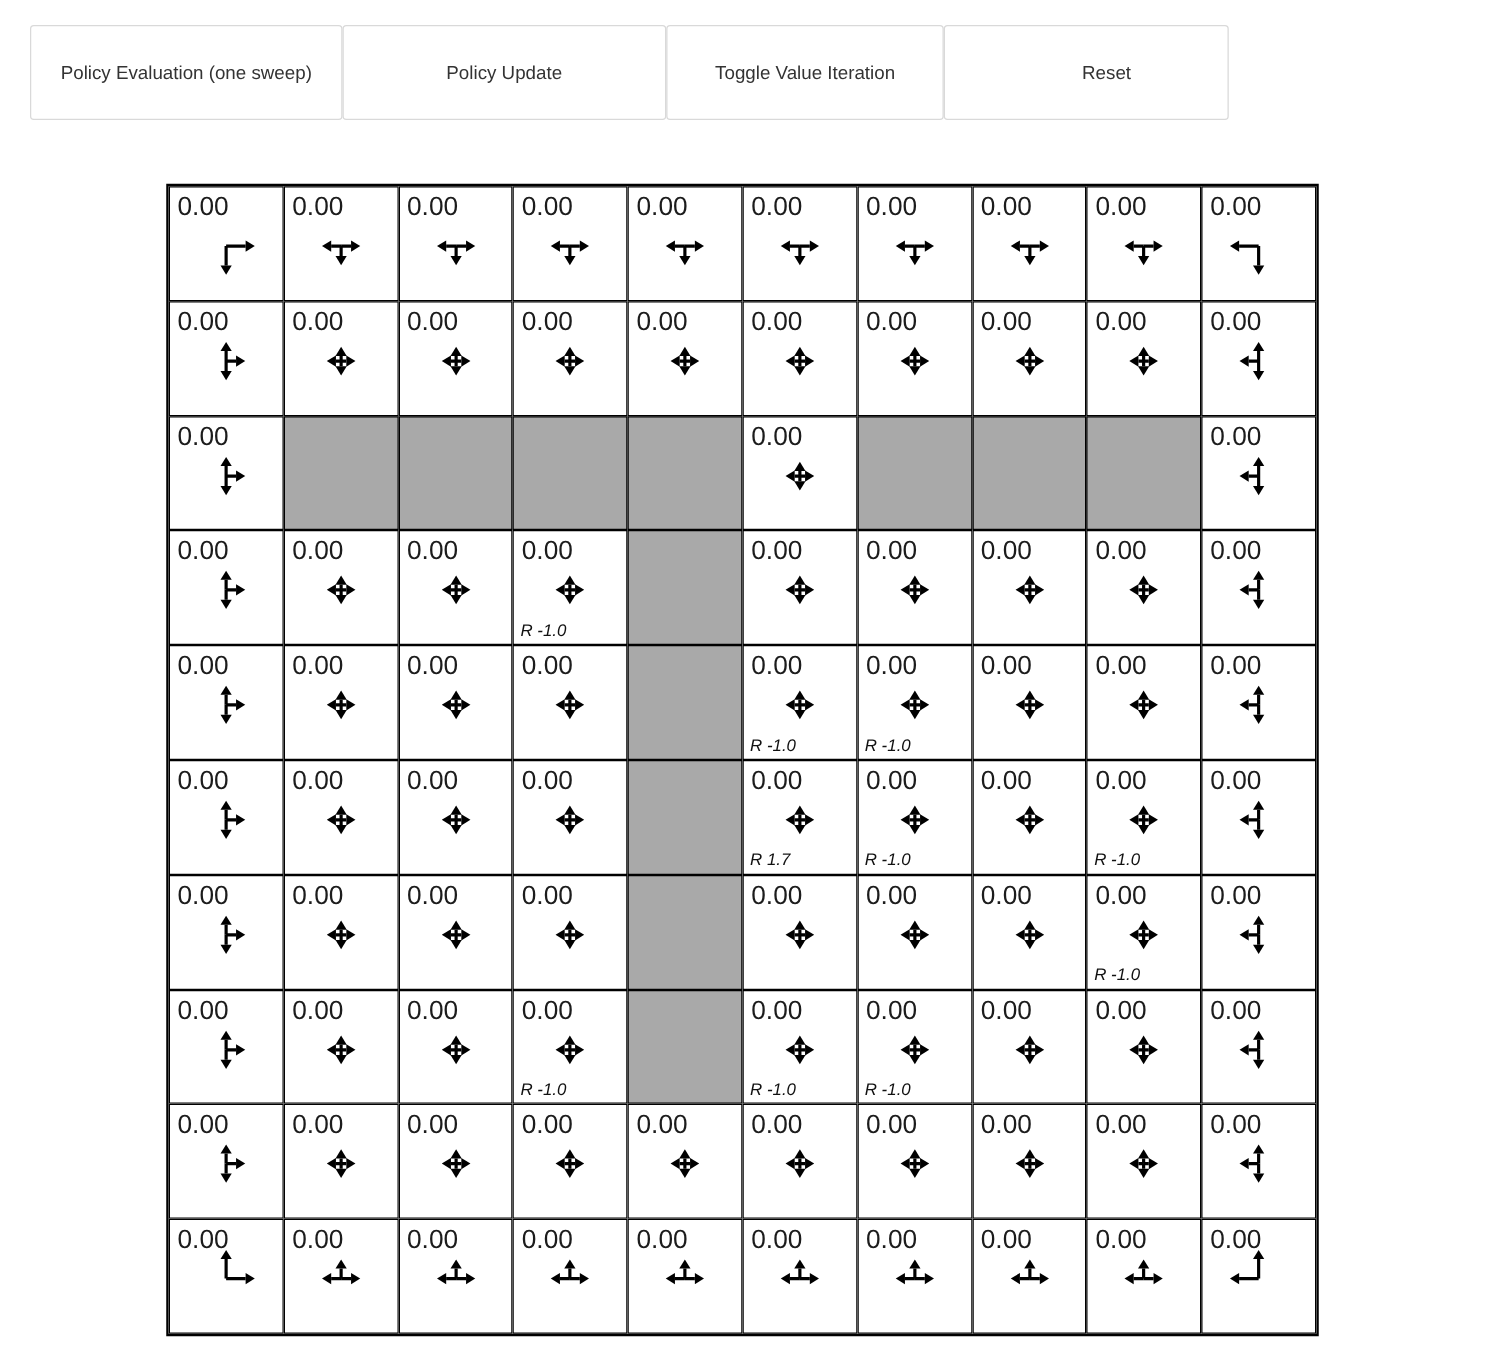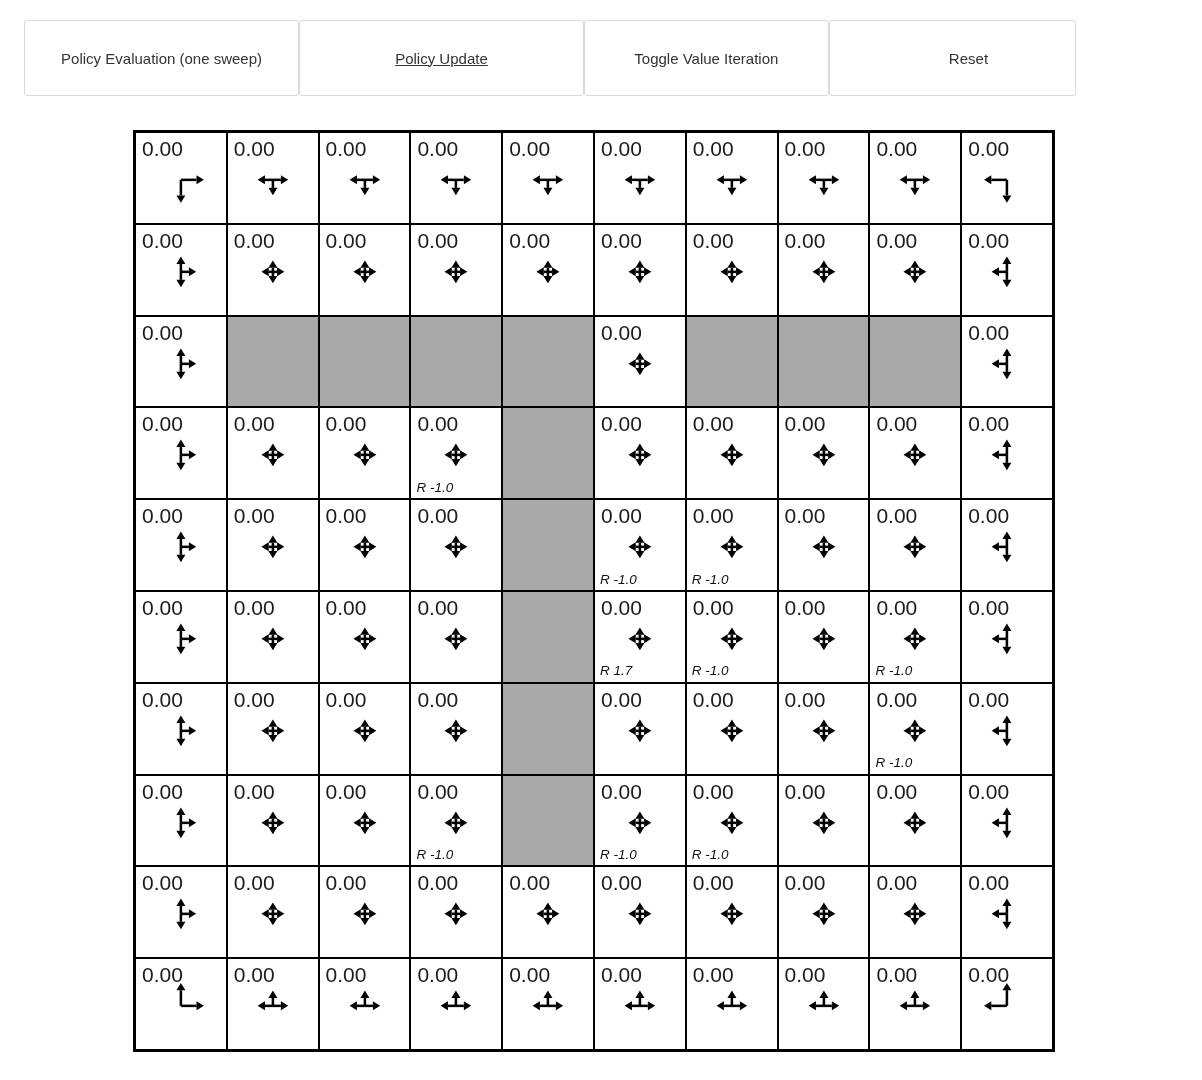--- a/index.html
+++ b/index.html
@@ -1,35 +1,35 @@
 <!DOCTYPE html>
 <html><head>
 <meta charset="utf-8">
 <style>
   html,body{margin:0;padding:0;}
   body{
     width:1202px;height:1080px;background:#ffffff;position:relative;overflow:hidden;
     font-family:"Liberation Sans", sans-serif;
   }
   .toolbar{
-    position:absolute;left:24px;top:20px;width:1052px;height:76px;
+    position:absolute;left:24px;top:20px;width:959px;height:76px;
     display:flex;justify-content:space-between;align-items:stretch;
   }
   .btn{
     background:#ffffff;border:1px solid #d9d9d9;border-radius:3px;
     font-family:"Liberation Sans", sans-serif;font-size:15px;color:#333333;
     display:flex;align-items:center;justify-content:center;
     padding:0;cursor:pointer;box-sizing:border-box;
   }
   .btn:nth-child(1){width:293px;}
-  .btn:nth-child(2){width:303px;text-decoration:underline;}
+  .btn:nth-child(2){width:303px;}
   .btn:nth-child(3){width:261px;}
   .btn:nth-child(4){width:261px;padding-left:32px;}
   .grid{
-    position:absolute;left:133px;top:130px;width:922px;height:922px;
+    position:absolute;left:133px;top:147px;width:922px;height:922px;
     box-sizing:border-box;border:2px solid #000000;background:#ffffff;
     display:grid;grid-template-columns:repeat(10,1fr);grid-template-rows:repeat(10,1fr);
   }
   .cell{
     position:relative;border:1px solid #000000;box-sizing:border-box;background:#ffffff;
   }
   .cell .val{
     position:absolute;top:5px;left:6px;font-size:21px;line-height:1;color:#1c1c1c;
     white-space:nowrap;
   }

